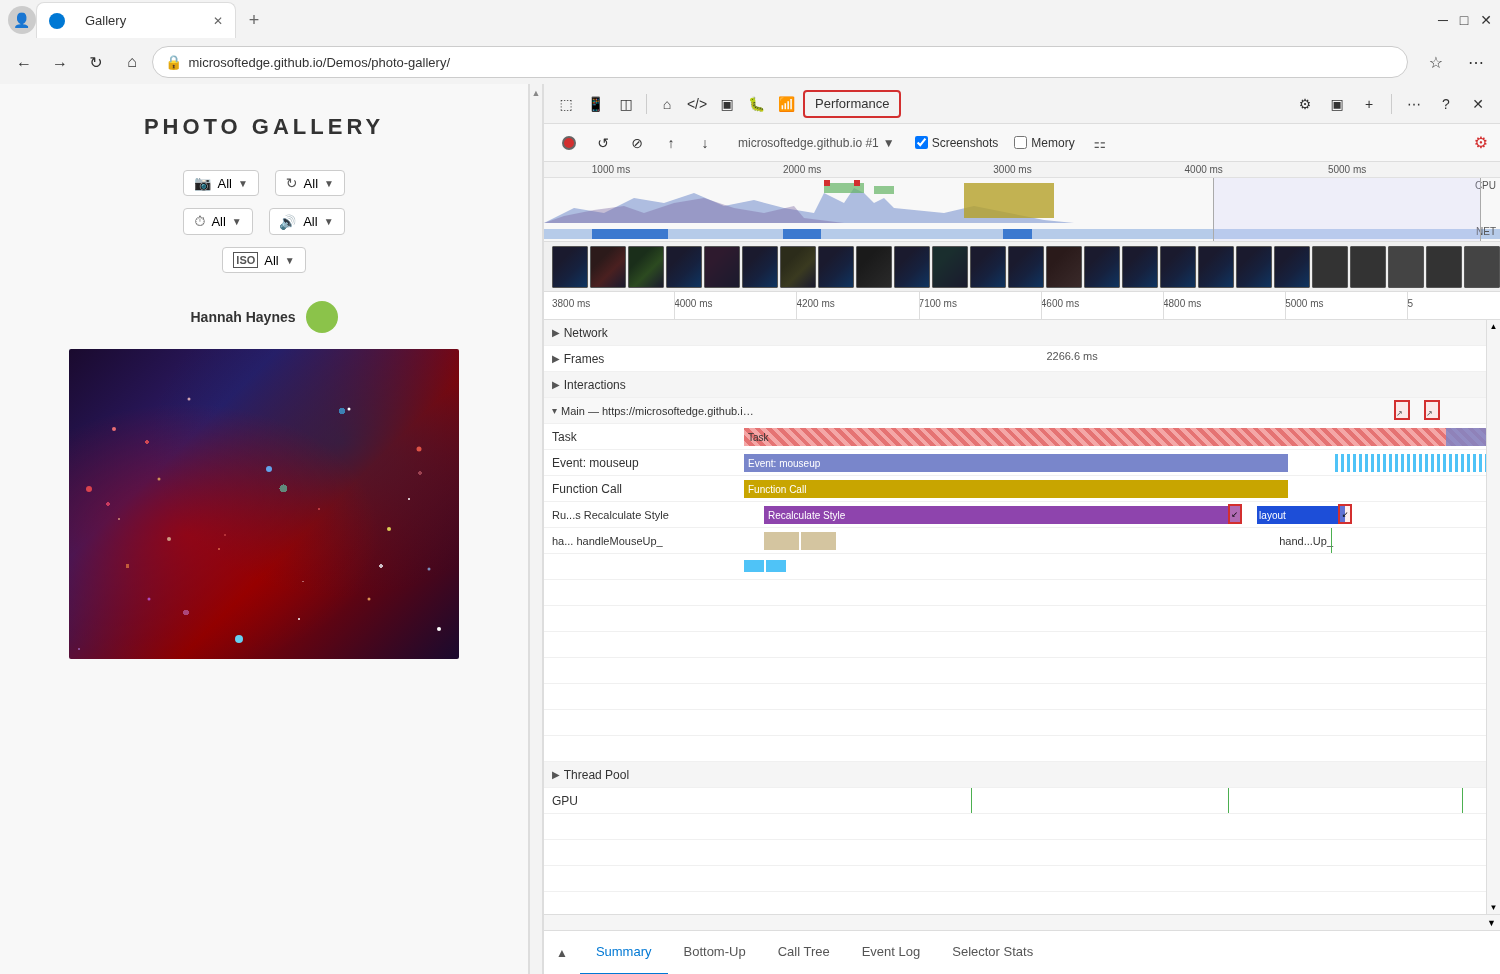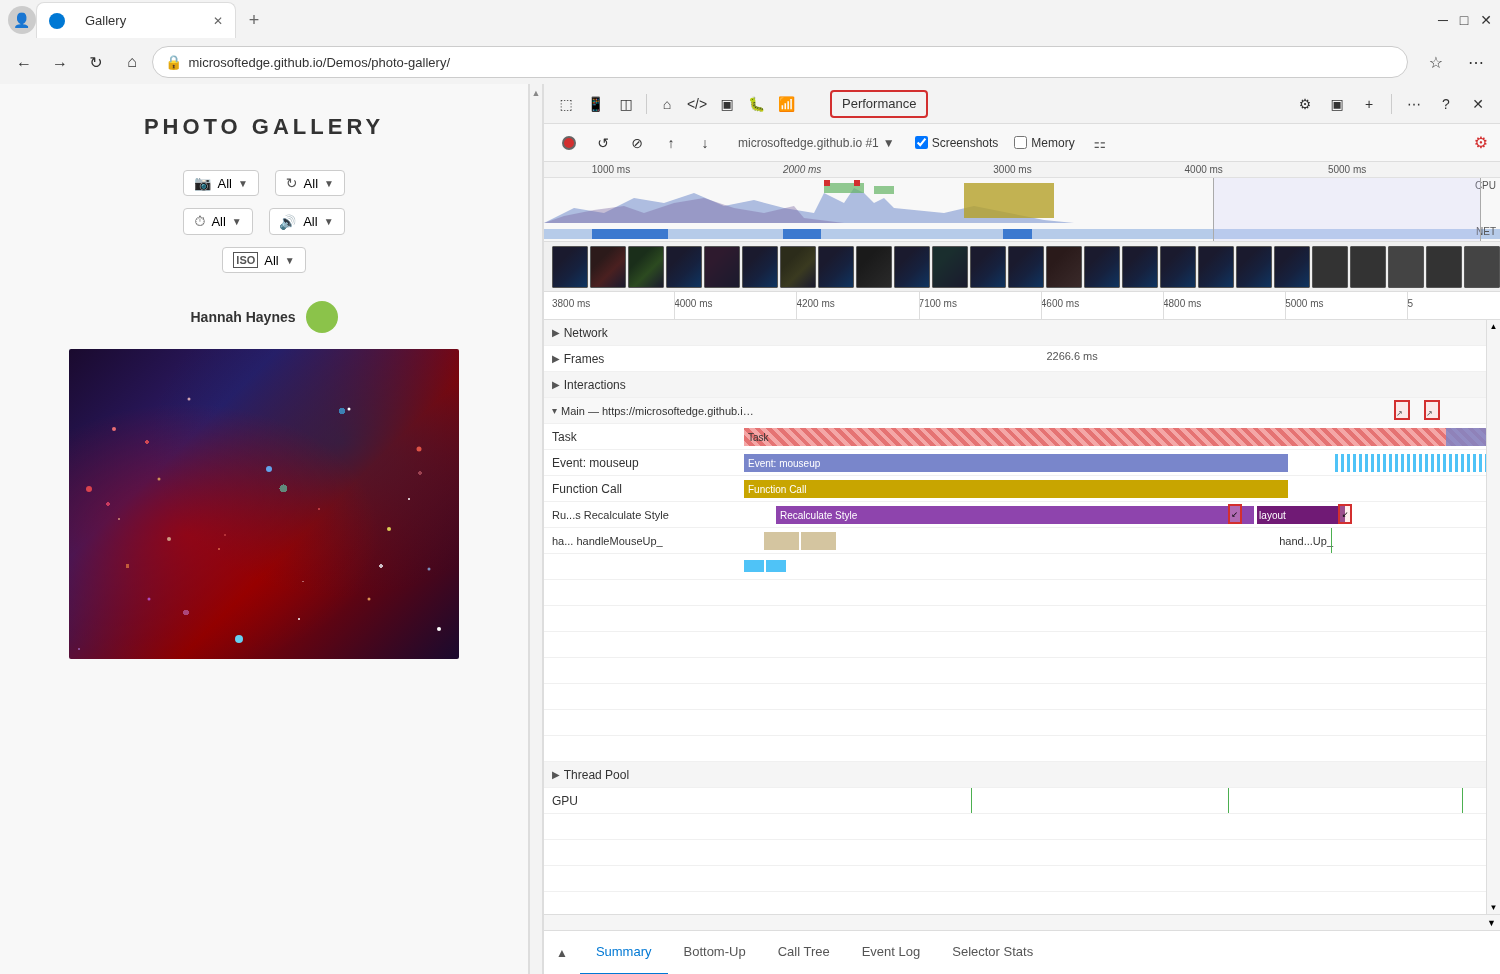--- a/index.html
+++ b/index.html
@@ -221,21 +221,21 @@
     <div class="devtools-toolbar">
       <div class="dt-btn">⬚</div>
       <div class="dt-btn">📱</div>
       <div class="dt-btn">◫</div>
       <div class="dt-separator"></div>
       <div class="dt-btn">⌂</div>
       <div class="dt-btn">&lt;/&gt;</div>
       <div class="dt-btn">▣</div>
       <div class="dt-btn">🐛</div>
       <div class="dt-btn">📶</div>
-      <div class="dt-tab active-perf" style="border:2px solid #d32f2f;display:flex;align-items:center;gap:4px;padding:0 10px;height:28px;border-radius:4px;font-size:13px;font-weight:500;margin-left:27px;">Performance</div>
+      <div class="dt-tab active-perf" style="border:2px solid #d32f2f;display:flex;align-items:center;gap:4px;padding:0 10px;height:28px;border-radius:4px;font-size:13px;font-weight:500;">Performance</div>
       <div class="dt-right">
         <div class="dt-btn">⚙</div>
         <div class="dt-btn">▣</div>
         <div class="dt-btn">+</div>
         <div class="dt-separator"></div>
         <div class="dt-btn">⋯</div>
         <div class="dt-btn">?</div>
         <div class="dt-btn">✕</div>
       </div>
     </div>
@@ -262,21 +262,21 @@
       </div>
       <div class="rec-btn" style="font-size:14px;color:#555;margin-left:4px;">⚏</div>
       <span class="gear-btn">⚙</span>
     </div>
 
     <div class="timeline-overview">
       <div style="position:relative;width:100%;height:100%;background:#f8f8f8;">
 
         <div style="position:absolute;top:0;left:0;right:0;height:16px;display:flex;align-items:center;border-bottom:1px solid #e0e0e0;background:#f3f3f3;">
           <span style="position:absolute;left:5%;font-size:10px;color:#555;">1000 ms</span>
-          <span style="position:absolute;left:25%;font-size:10px;color:#555;font-style:italic;">2000 ms</span>
+          <span style="position:absolute;left:25%;font-size:10px;color:#555;">2000 ms</span>
           <span style="position:absolute;left:47%;font-size:10px;color:#555;">3000 ms</span>
           <span style="position:absolute;left:67%;font-size:10px;color:#555;">4000 ms</span>
           <span style="position:absolute;left:82%;font-size:10px;color:#555;">5000 ms</span>
         </div>
 
         <svg style="position:absolute;top:16px;left:0;right:0;width:100%;height:45px;">
 
           <polygon points="0,45 30,30 60,35 90,20 120,25 150,15 180,28 210,22 240,30 270,35 280,15 290,20 300,25 310,10 320,15 330,25 340,20 350,30 400,35 430,28 450,32 480,38 500,42 530,45" fill="rgba(100,130,200,0.5)" stroke="none"></polygon>
 
           <rect x="280" y="5" width="40" height="10" fill="rgba(100,180,100,0.7)"></rect>
@@ -495,29 +495,29 @@
           </div>
         </div>
       </div>
 
       <div class="timeline-row">
         <div class="row-label" style="width:220px;min-width:220px;">
           <span style="font-size:11px;">Ru...s  Recalculate Style</span>
         </div>
         <div class="row-content" style="position:relative;">
 
-          <div style="position:absolute;left:0;width:65%;top:4px;height:18px;background:#8e44ad;display:flex;align-items:center;padding-left:4px;font-size:10px;color:white;margin-left:12px;">
+          <div style="position:absolute;left:0;width:65%;top:4px;height:18px;background:#8e44ad;display:flex;align-items:center;padding-left:4px;font-size:10px;color:white;">
             <span>Recalculate Style</span>
           </div>
 
           <div style="position:absolute;left:63%;top:2px;width:14px;height:20px;border:2px solid #d32f2f;background:rgba(255,200,200,0.3);display:flex;align-items:center;justify-content:center;">
             <span style="font-size:8px;">↙</span>
           </div>
 
-          <div style="position:absolute;left:67%;width:12%;top:4px;height:18px;background:#701a75;display:flex;align-items:center;padding-left:2px;font-size:10px;color:white;">
+          <div style="position:absolute;left:67%;width:12%;top:4px;height:18px;background:#1d4ed8;display:flex;align-items:center;padding-left:2px;font-size:10px;color:white;">
             <span>layout</span>
           </div>
 
           <div style="position:absolute;left:78%;top:2px;width:14px;height:20px;border:2px solid #d32f2f;background:rgba(255,200,200,0.3);display:flex;align-items:center;justify-content:center;">
             <span style="font-size:8px;">↙</span>
           </div>
         </div>
       </div>
 
       <div class="timeline-row">

